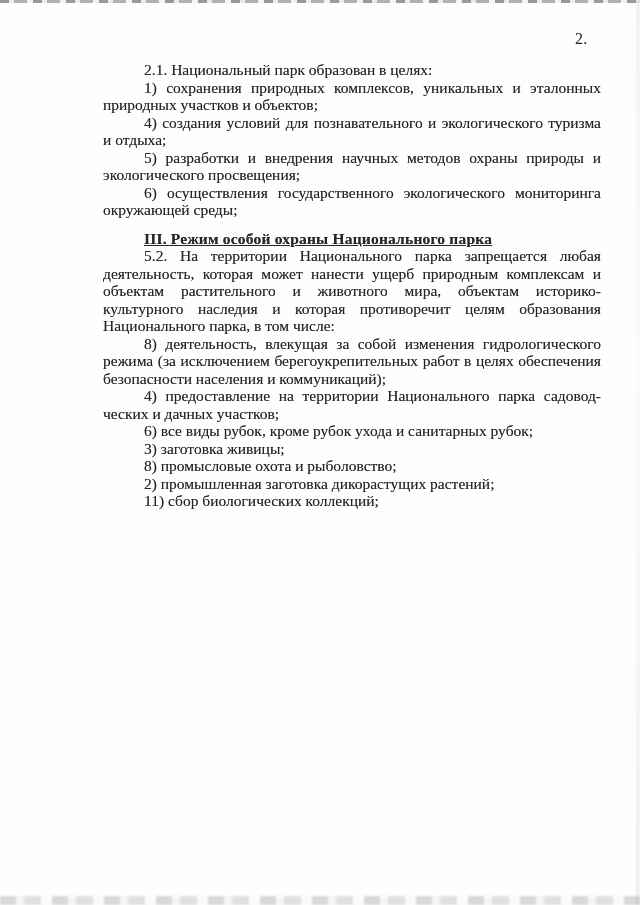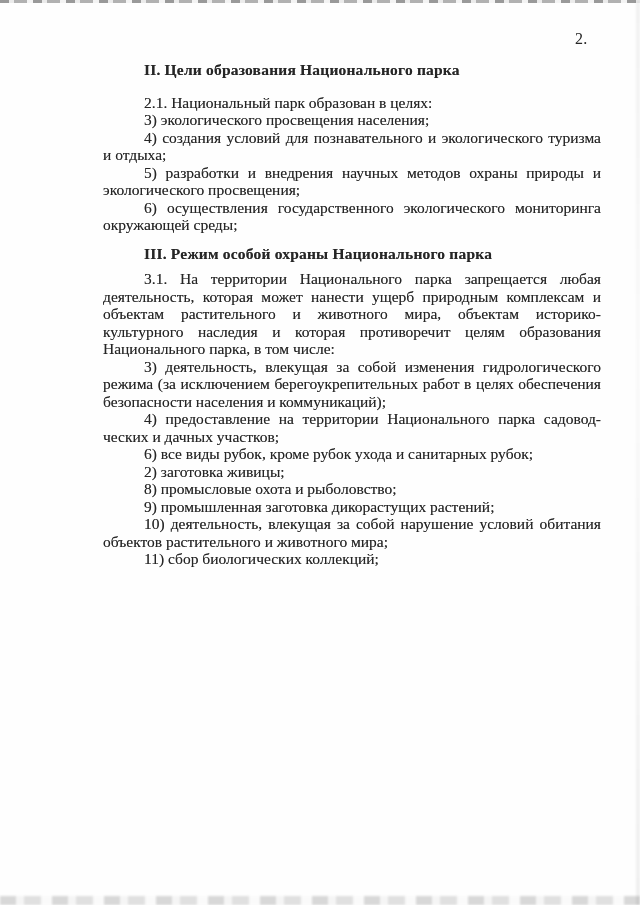--- a/index.html
+++ b/index.html
@@ -56,53 +56,51 @@
     text-shadow: 0 0 0.5px rgba(45,45,45,0.55);
   }
   .section-heading {
     font-size: 15.5px;
     font-weight: bold;
     text-align: left;
     text-indent: 41px;
     letter-spacing: 0.2px;
   }
   .section-heading.first { margin-bottom: 15px; }
-  .section-heading.second { margin-top: 11px; margin-bottom: 8px; }
+  .section-heading.second { margin-top: 11px; margin-bottom: 0; text-decoration: underline; }
   .para { text-indent: 41px; }
 </style>
 </head>
 <body>
 
 <div class="page">
 
   <div class="scan-edge-top"></div>
 
   <div class="page-number">2.</div>
 
   <main class="content">
 
     <section>
-      <h2 class="section-heading first">II. Цели образования Национального парка</h2>
       <p class="para">2.1. Национальный парк образован в целях:</p>
-      <p class="para">3) экологического просвещения населения;</p>
+      <p class="para">1) сохранения природных комплексов, уникальных и эталонных природных участков и объектов;</p>
       <p class="para">4) создания условий для познавательного и экологического туризма и отдыха;</p>
       <p class="para">5) разработки и внедрения научных методов охраны природы и экологического просвещения;</p>
       <p class="para">6) осуществления государственного экологического мониторинга окружающей среды;</p>
     </section>
 
     <section>
       <h2 class="section-heading second">III. Режим особой охраны Национального парка</h2>
-      <p class="para">3.1. На территории Национального парка запрещается любая деятельность, которая может нанести ущерб природным комплексам и объектам растительного и животного мира, объектам историко-культурного наследия и которая противоречит целям образования Национального парка, в том числе:</p>
-      <p class="para">3) деятельность, влекущая за собой изменения гидрологического режима (за исключением берегоукрепительных работ в целях обеспечения безопасности населения и коммуникаций);</p>
+      <p class="para">5.2. На территории Национального парка запрещается любая деятельность, которая может нанести ущерб природным комплексам и объектам растительного и животного мира, объектам историко-культурного наследия и которая противоречит целям образования Национального парка, в том числе:</p>
+      <p class="para">8) деятельность, влекущая за собой изменения гидрологического режима (за исключением берегоукрепительных работ в целях обеспечения безопасности населения и коммуникаций);</p>
       <p class="para">4) предоставление на территории Национального парка садовод-ческих и дачных участков;</p>
       <p class="para">6) все виды рубок, кроме рубок ухода и санитарных рубок;</p>
-      <p class="para">2) заготовка живицы;</p>
+      <p class="para">3) заготовка живицы;</p>
       <p class="para">8) промысловые охота и рыболовство;</p>
-      <p class="para">9) промышленная заготовка дикорастущих растений;</p>
-      <p class="para">10) деятельность, влекущая за собой нарушение условий обитания объектов растительного и животного мира;</p>
+      <p class="para">2) промышленная заготовка дикорастущих растений;</p>
       <p class="para">11) сбор биологических коллекций;</p>
     </section>
 
   </main>
 
   <div class="scan-edge-bottom"></div>
   <div class="scan-edge-right"></div>
 
 </div>
 

